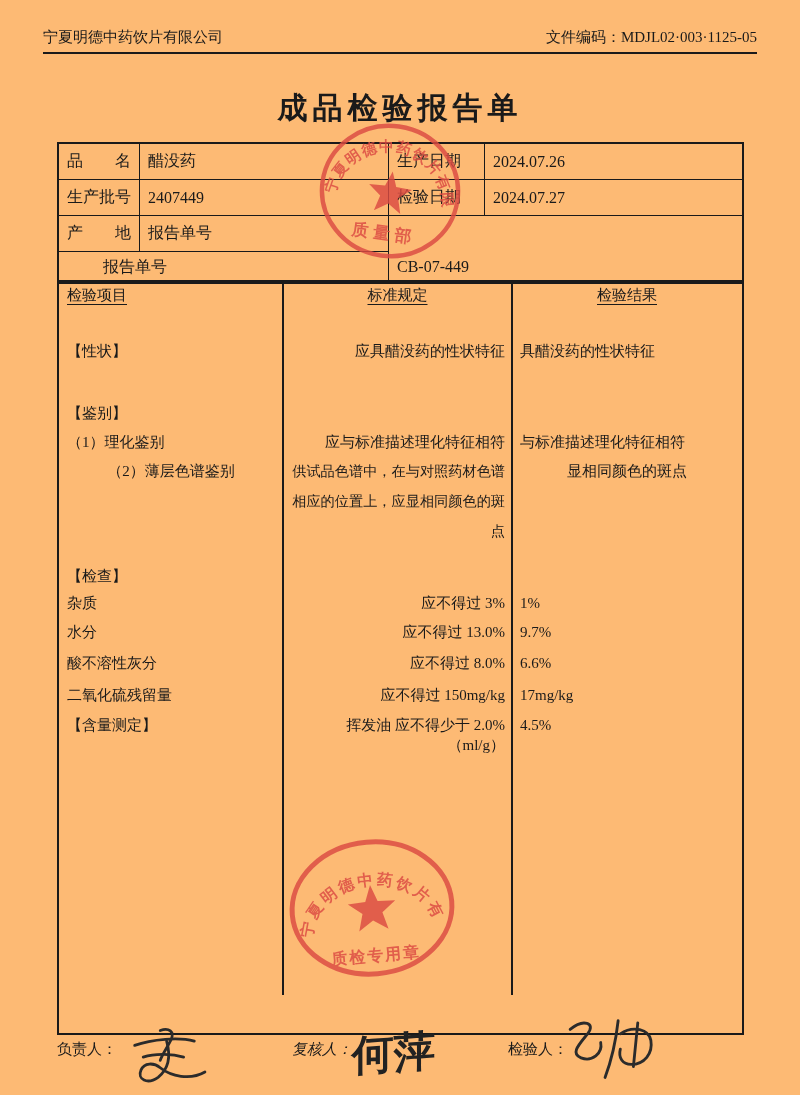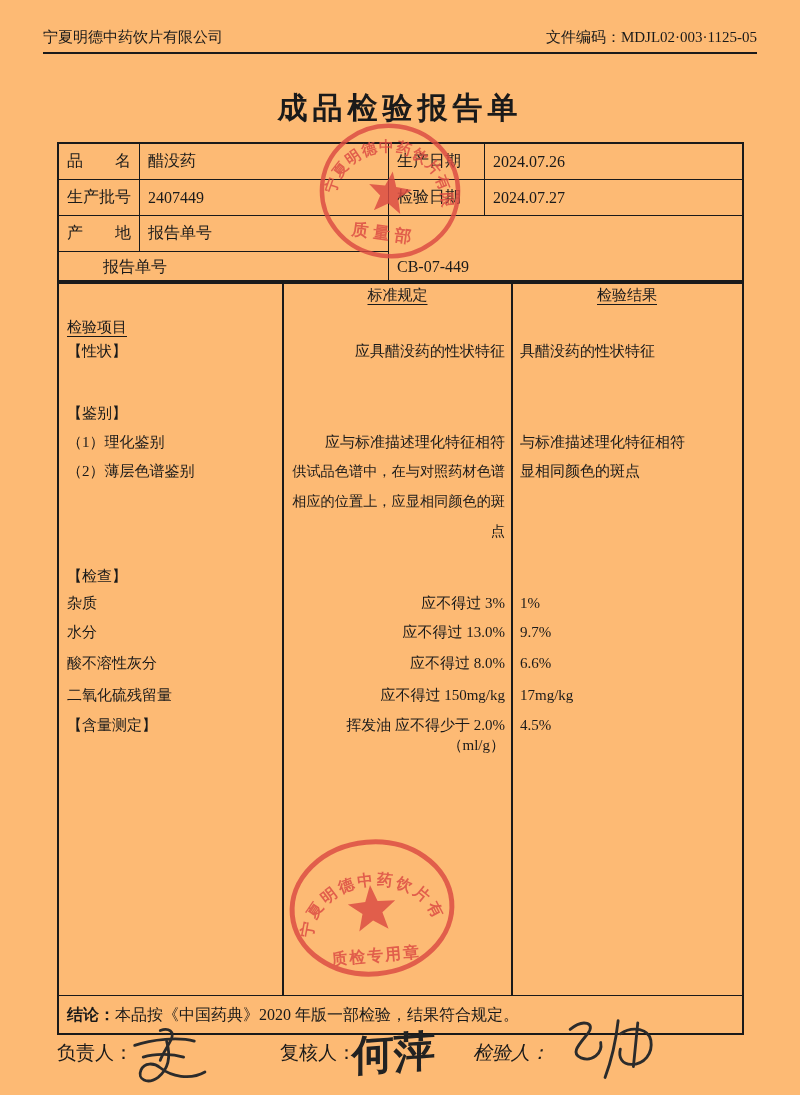--- a/index.html
+++ b/index.html
@@ -18,44 +18,44 @@
       display:flex;align-items:center;padding:0 8px;font-size:16px;white-space:nowrap;overflow:hidden;}
   .nbr{border-right:none;}
   .nbb{border-bottom:none;}
   .sp2a{grid-column:1/3;margin-left:36px;}
   .sp2b{grid-column:3/5;}
 
   
   .mt{position:absolute;left:57px;top:280px;width:687px;height:755px;box-sizing:border-box;border:2px solid #1a1a1a;}
   .vline{position:absolute;top:0;width:1.5px;height:713px;background:#1a1a1a;}
   .mh{position:absolute;top:3px;font-size:15px;line-height:20px;text-decoration:underline;text-underline-offset:4px;}
-  .mh1{left:8px;margin-top:32px;}
+  .mh1{left:8px;}
   .mh2{left:224px;width:229px;text-align:center;}
   .mh3{left:453px;width:230px;text-align:center;}
   .trow{position:absolute;left:0;width:683px;}
   .tc{font-size:15px;line-height:20px;}
   .c1{position:absolute;left:8px;width:208px;}
   .c2{position:absolute;left:232px;width:214px;text-align:right;}
   .c3{position:absolute;left:461px;width:214px;}
-  .lh30{line-height:30px;}
+  .lh30{line-height:30px;text-align:center;}
   .para{line-height:30px;font-size:14.2px;}
   .concl{position:absolute;left:0;top:713px;width:683px;height:38px;box-sizing:border-box;
          border-top:1.5px solid #1a1a1a;line-height:37px;padding-left:8px;font-size:16px;white-space:nowrap;}
   .concl b{font-weight:700;}
 
   
   .stamp{position:absolute;opacity:.82;pointer-events:none;}
   .stamp-top{left:316px;top:118px;width:148px;height:146px;transform:rotate(8deg);}
   .stamp-bot{left:287px;top:836px;width:170px;height:144px;transform:rotate(-5deg);}
 
   
-  .flabel{position:absolute;top:1040px;font-size:19px;}
+  .flabel{position:absolute;top:1040px;font-size:15px;}
   .fl1{left:57px;}
-  .fl2{left:280px;}
-  .fl3{left:473px;font-style:italic;}
+  .fl2{left:292px;font-style:italic;}
+  .fl3{left:508px;}
   .sig{position:absolute;}
   .sig path{fill:none;stroke:#2b2b2b;stroke-width:2.6;stroke-linecap:round;stroke-linejoin:round;}
   .sig text{fill:#222;font-size:42px;font-weight:600;font-family:"Liberation Serif","DejaVu Serif",serif;}
 </style>
 </head>
 <body>
 
 <div class="page">
 
   <div class="hdr">
@@ -132,23 +132,20 @@
       <div class="tc c1">二氧化硫残留量</div>
       <div class="tc c2">应不得过 150mg/kg</div>
       <div class="tc c3">17mg/kg</div>
     </div>
     <div class="trow" style="top:433px">
       <div class="tc c1">【含量测定】</div>
       <div class="tc c2">挥发油 应不得少于 2.0%（ml/g）</div>
       <div class="tc c3">4.5%</div>
     </div>
 
-    <div class="concl">
-      <b>结论：</b><span>本品按《中国药典》2020 年版一部检验，结果符合规定。</span>
-    </div>
   </div>
 
   <svg class="stamp stamp-top" viewBox="0 0 150 146">
     <defs>
         <path id="arcTop" d="M 20,86 A 54,52 0 1 1 130,86" fill="none"></path>
       </defs>
     <ellipse cx="75" cy="73" rx="69" ry="66" fill="none" stroke="#dc4b43" stroke-width="4.5"></ellipse>
     <text font-size="15" letter-spacing="1.5" fill="#dc4b43" font-weight="700">
       <textPath href="#arcTop" startOffset="2">宁夏明德中药饮片有限公司</textPath>
     </text>

